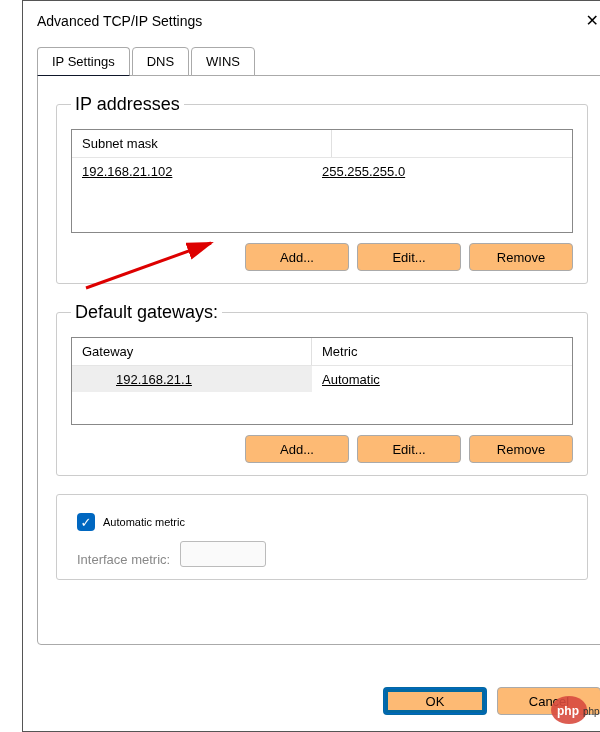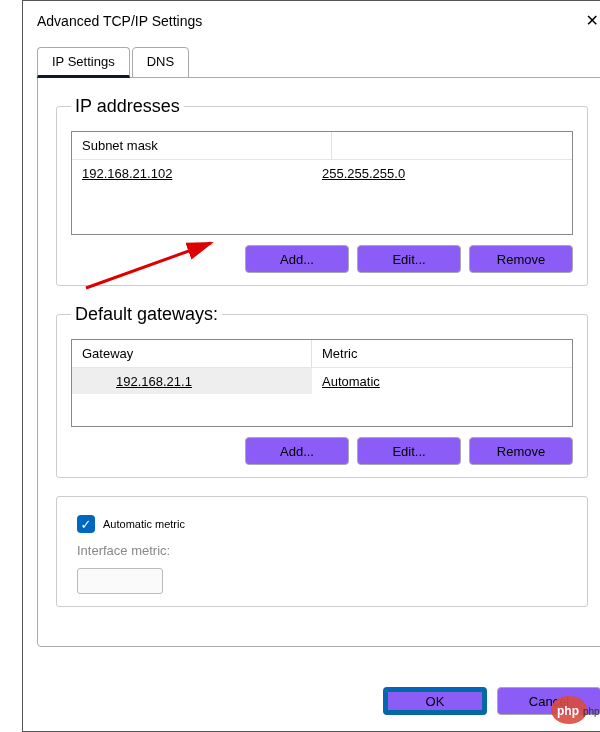--- a/index.html
+++ b/index.html
@@ -52,21 +52,21 @@
     border: 1px solid #aaa;
     border-bottom: 1px solid #aaa;
     border-radius: 4px 4px 0 0;
     padding: 6px 14px;
     font-size: 13px;
     background: #fff;
     margin-right: 2px;
     cursor: default;
   }
   .tab.active {
-    border-bottom: 3px solid #0f172a;
+    border-bottom: 1px solid #0f172a;
     position: relative;
     z-index: 3;
   }
   .tab-panel {
     border: 1px solid #aaa;
     border-radius: 0 4px 4px 4px;
     padding: 18px 18px 12px 18px;
     min-height: 570px;
     position: relative;
   }
@@ -125,21 +125,21 @@
     background: #eee;
     padding-left: 44px;
   }
   .btn-row {
     display: flex;
     justify-content: flex-end;
     gap: 8px;
   }
   button.win-btn {
     border: 1px solid #aaa;
-    background: #8b5cf6;
+    background: #fdba74;
     border-radius: 4px;
     width: 104px;
     height: 28px;
     font-size: 13px;
     font-family: inherit;
     cursor: default;
   }
   button.win-btn.primary {
     border: 5px solid #0369a1;
     outline: 1px solid #0067c0;
@@ -161,24 +161,23 @@
     justify-content: center;
     color: #fff;
     font-size: 13px;
     line-height: 1;
   }
   .metric-label {
     font-size: 11px;
   }
   .interface-row {
     display: flex;
-    align-items: flex-start;
+    align-items: flex-end;
     gap: 10px;
     margin: 10px 0 0 6px;
-    flex-direction: column;
   }
   .interface-label {
     color: #888;
     font-size: 13px;
   }
   .interface-input {
     border: 1px solid #bbb;
     border-radius: 3px;
     width: 86px;
     height: 26px;
@@ -212,20 +211,21 @@
   <div class="titlebar">
     <div class="title">Advanced TCP/IP Settings</div>
     <div class="close-icon">✕</div>
   </div>
 
   <div class="content">
 
     <div class="tabs">
       <div class="tab active">IP Settings</div>
       <div class="tab">DNS</div>
+      <div class="tab">WINS</div>
     </div>
 
     <div class="tab-panel">
 
       <fieldset class="groupbox">
         <legend>IP addresses</legend>
 
         <div class="list-box">
           <div class="list-header">
             <div class="col-right">Subnet mask</div>

